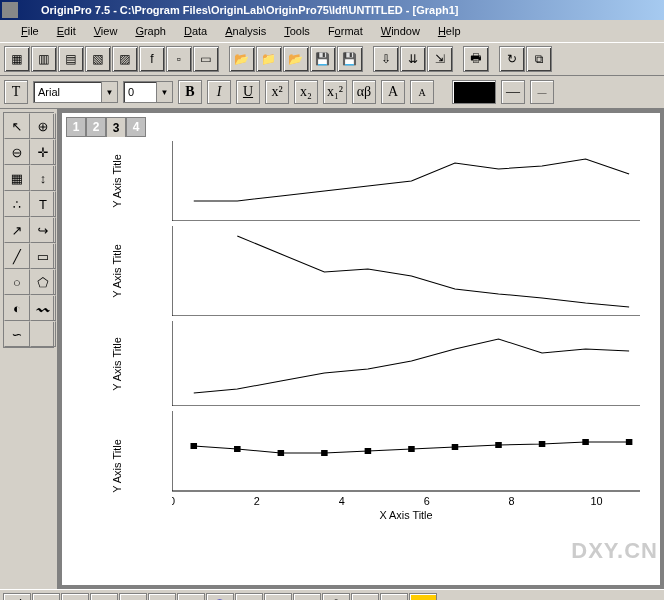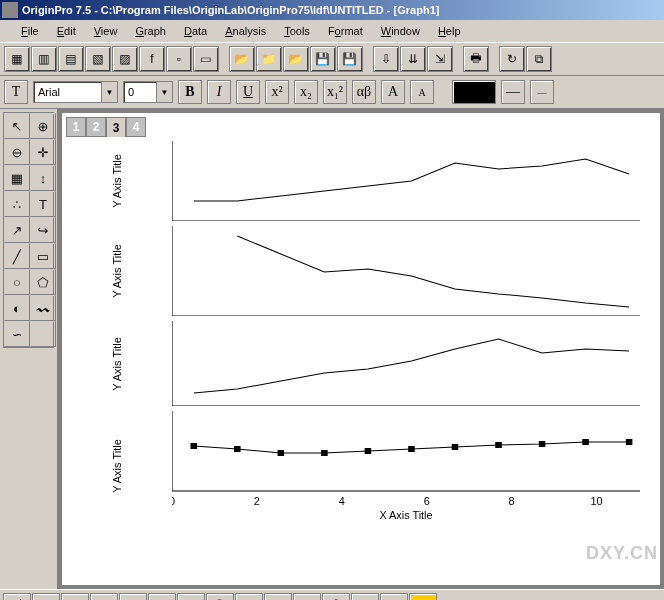--- a/index.html
+++ b/index.html
@@ -1,17 +1,17 @@
 <!DOCTYPE html>
 <html><head>
 <meta charset="utf-8">
 <style>
 * { box-sizing: border-box; margin: 0; padding: 0; }
 body { font-family: Tahoma, Arial, sans-serif; font-size: 11px; background: #d4d0c8; width: 664px; height: 600px; overflow: hidden; position: relative; }
-.titlebar { height: 20px; background: linear-gradient(to right, #0a246a, #a6caf0); color: #fff; display: flex; align-items: center; padding: 0 2px; font-weight: bold; font-size: 11px; }
+.titlebar { height: 20px; background: linear-gradient(to right, #0a246a, #a6caf0); color: #fff; display: flex; align-items: center; padding: 0 2px; font-weight: bold; font-size: 11px; gap: 19px; }
 .titlebar .app-icon { width: 16px; height: 16px; background: #888; margin-right: 4px; }
 .menubar { height: 22px; background: #d4d0c8; display: flex; align-items: center; padding-left: 12px; gap: 0; }
 .menubar span { padding: 3px 9px; cursor: default; }
 .menubar span u { text-decoration: underline; }
 .toolbar { background: #d4d0c8; border-top: 1px solid #fff; border-bottom: 1px solid #808080; padding: 3px 4px; display: flex; gap: 1px; align-items: center; }
 .tb { width: 26px; height: 26px; border: 1px solid #808080; background: #d4d0c8; display: flex; align-items: center; justify-content: center; font-size: 12px; cursor: default; box-shadow: inset 1px 1px #fff, inset -1px -1px #404040; }
 .tb-sep { width: 8px; }
 .fontbar { background: #d4d0c8; border-bottom: 1px solid #808080; padding: 4px; display: flex; gap: 5px; align-items: center; }
 .combo { height: 22px; border: 1px solid #808080; background: #fff; box-shadow: inset 1px 1px #404040; display: flex; align-items: center; padding: 0 4px; position: relative; }
 .combo-btn { position: absolute; right: 0; top: 0; width: 16px; height: 100%; background: #d4d0c8; border-left: 1px solid #808080; display: flex; align-items: center; justify-content: center; font-size: 8px; }
@@ -25,21 +25,21 @@
 .graph-wnd { background: #fff; width: 100%; height: 100%; position: relative; }
 .tabs { position: absolute; top: 4px; left: 4px; display: flex; gap: 0; }
 .tab { width: 20px; height: 20px; background: #c0c0c0; border: 1px solid #808080; color: #fff; display: flex; align-items: center; justify-content: center; font-weight: bold; font-size: 12px; }
 .tab.active { background: #d4d0c8; color: #000; border-bottom: none; }
 .plot-area { position: absolute; left: 110px; top: 28px; right: 20px; bottom: 30px; }
 .panel { position: absolute; left: 0; right: 0; }
 .ytitle { position: absolute; left: -55px; top: 50%; transform: translate(-50%, -50%) rotate(-90deg); font-size: 11px; white-space: nowrap; font-family: Arial; }
 .axis { stroke: #000; fill: none; }
 .statusbar { height: 33px; background: #d4d0c8; border-top: 1px solid #fff; display: flex; align-items: center; padding: 3px; gap: 1px; }
 .sb { width: 28px; height: 26px; border: 1px solid #808080; background: #d4d0c8; display: flex; align-items: center; justify-content: center; font-size: 13px; box-shadow: inset 1px 1px #fff; }
-.watermark { position: absolute; right: 6px; bottom: 36px; color: #ccc; font-size: 18px; font-weight: bold; letter-spacing: 1px; }
+.watermark { position: absolute; right: 6px; bottom: 36px; color: #ccc; font-size: 22px; font-weight: bold; letter-spacing: 1px; }
 svg text { font-family: Arial; font-size: 10px; }
 </style>
 </head>
 <body>
 
 <div class="titlebar">
   <div class="app-icon"></div>
   <span>OriginPro 7.5 - C:\Program Files\OriginLab\OriginPro75\ldf\UNTITLED - [Graph1]</span>
 </div>
 

